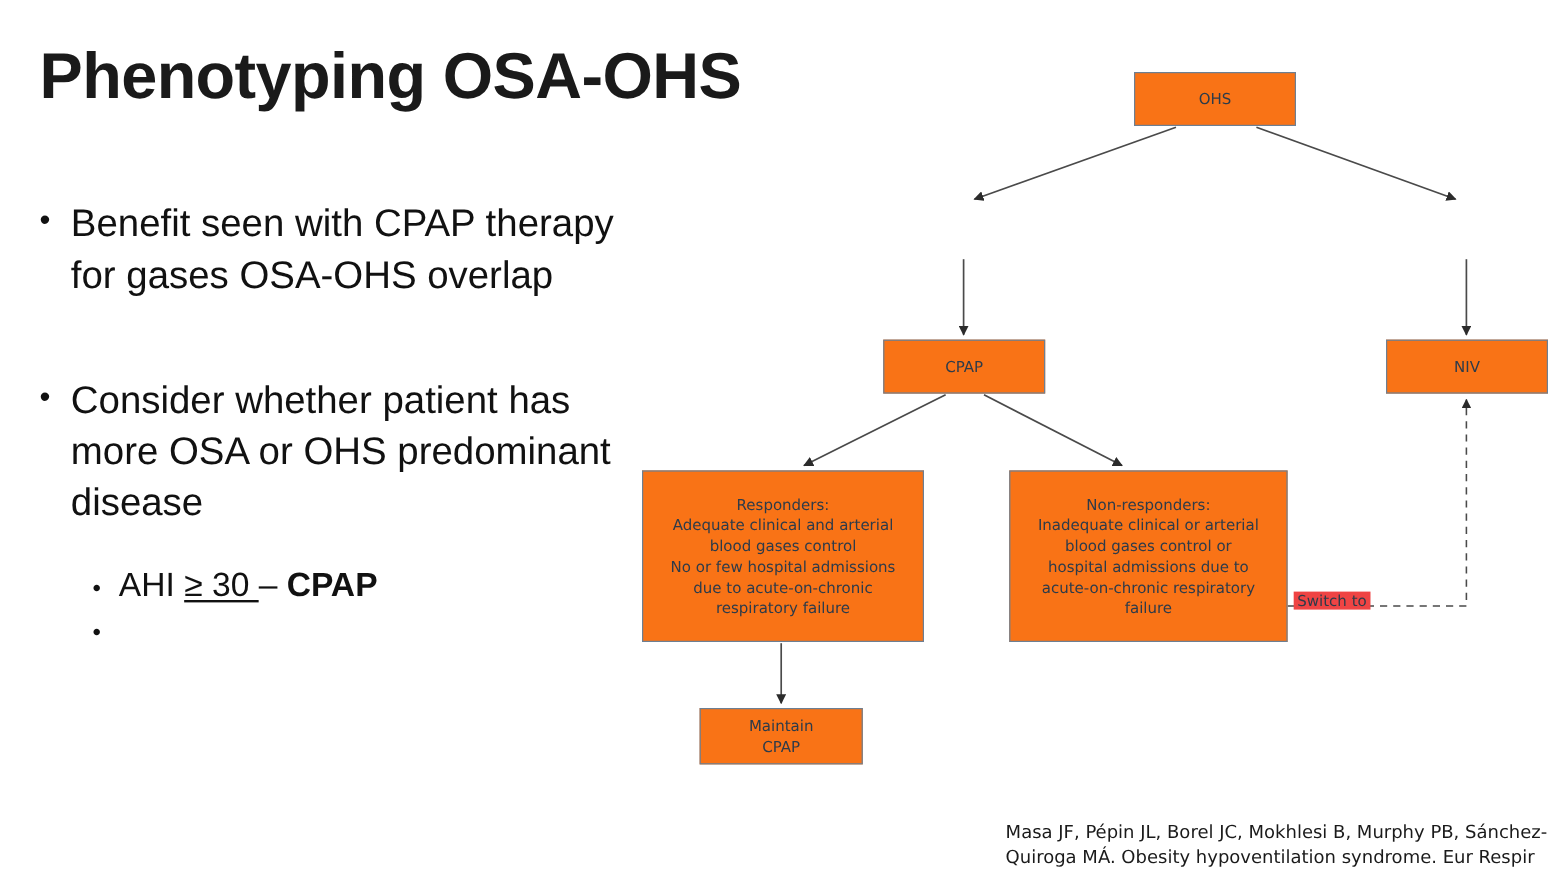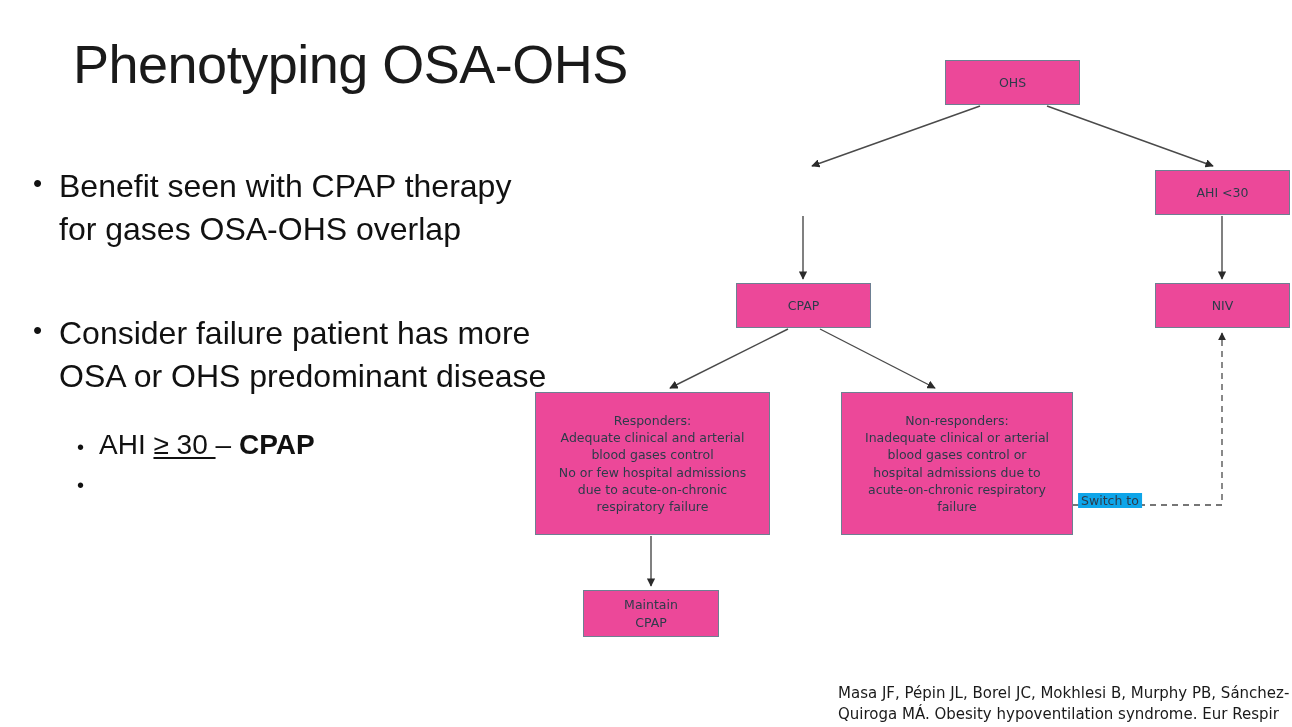--- a/index.html
+++ b/index.html
@@ -15,26 +15,25 @@
     font-family: "Liberation Sans", sans-serif;
     color: #000000;
   }
 
   
   #slide-title {
     position: absolute;
     left: 33px;
     top: 36px;
     font-size: 54px;
-    font-weight: 400;
+    font-weight: 700;
     letter-spacing: -0.5px;
     line-height: 1.05;
     color: #1a1a1a;
     white-space: nowrap;
-    margin-left: 40px;
   }
 
   #bullet-list {
     position: absolute;
     left: 33px;
     top: 165px;
     width: 520px;
   }
 
   .bullet-item {
@@ -94,21 +93,21 @@
     position: absolute;
     left: 0;
     top: 0;
     width: 772px;
     height: 610px;
   }
 
   .node {
     position: absolute;
     box-sizing: border-box;
-    background: #ec4899;
+    background: #f97316;
     border: 1px solid #6d7f92;
     color: #2d3b4a;
     display: flex;
     align-items: center;
     justify-content: center;
     text-align: center;
     font-family: "DejaVu Sans", sans-serif;
     font-size: 12.5px;
     line-height: 1.38;
     padding: 3px 5px;
@@ -125,21 +124,21 @@
   #node-maintain       { left: 63px;  top: 545px; width: 136px; height: 47px; }
 
   #switch-label {
     position: absolute;
     left: 590px;
     top: 448px;
     transform: translateX(-50%);
     font-family: "DejaVu Sans", sans-serif;
     font-size: 12.5px;
     color: #2d3b4a;
-    background: #0ea5e9;
+    background: #ef4444;
     padding: 0 3px;
     white-space: nowrap;
     z-index: 3;
   }
 
   
   #citation {
     position: absolute;
     left: 838px;
     top: 683px;
@@ -159,21 +158,21 @@
 
   <div class="bullet-item">
     <span class="bullet-dot">•</span>
     <span class="bullet-text">Benefit seen with CPAP therapy for gases OSA-OHS overlap</span>
   </div>
 
   <div style="height:34px"></div>
 
   <div class="bullet-item">
     <span class="bullet-dot">•</span>
-    <span class="bullet-text">Consider failure patient has more OSA or OHS predominant disease</span>
+    <span class="bullet-text">Consider whether patient has more OSA or OHS predominant disease</span>
   </div>
 
   <div class="sub-list">
     <div class="sub-item">
       <span class="sub-dot">•</span>
       <span class="sub-text"><span>AHI </span><span class="uline">≥ 30 </span><span>– </span><span class="bold">CPAP</span></span>
     </div>
     <div class="sub-item">
       <span class="sub-dot">•</span>
     </div>
@@ -201,21 +200,20 @@
     <line x1="268" y1="284" x2="150" y2="343" stroke="#4a4a4a" stroke-width="1.4" marker-end="url(#arrow)"></line>
 
     <line x1="300" y1="284" x2="415" y2="343" stroke="#4a4a4a" stroke-width="1.4" marker-end="url(#arrow)"></line>
 
     <line x1="131" y1="491" x2="131" y2="541" stroke="#4a4a4a" stroke-width="1.4" marker-end="url(#arrow)"></line>
 
     <path d="M 553 460 L 702 460 L 702 288" fill="none" stroke="#4a4a4a" stroke-width="1.3" stroke-dasharray="6 5" marker-end="url(#arrow)"></path>
   </svg>
 
   <div class="node" id="node-ohs">OHS</div>
-  <div class="node" id="node-ahi-low">AHI &lt;30</div>
   <div class="node" id="node-cpap">CPAP</div>
   <div class="node" id="node-niv">NIV</div>
   <div class="node" id="node-nonresponders" style="white-space:pre-line">Non-responders:
 Inadequate clinical or arterial
 blood gases control or
 hospital admissions due to
 acute-on-chronic respiratory
 failure</div>
   <div class="node" id="node-responders" style="white-space:pre-line">Responders:
 Adequate clinical and arterial

